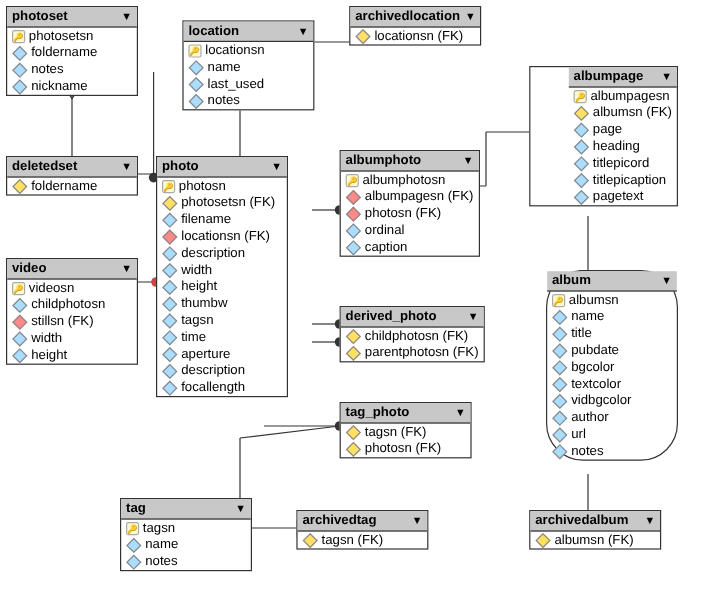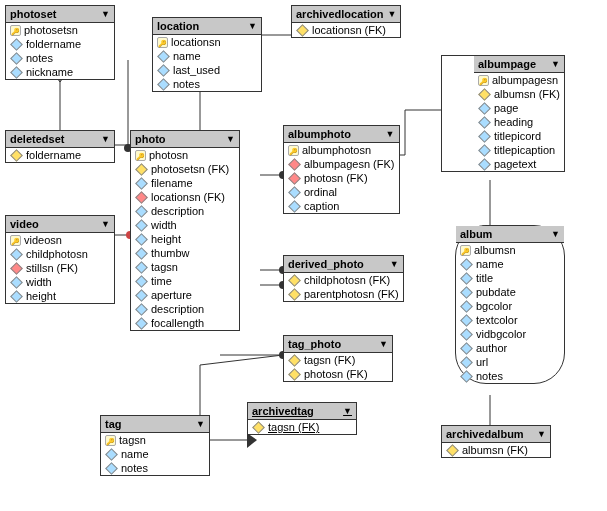--- a/index.html
+++ b/index.html
@@ -440,21 +440,21 @@
       </div>
       <div class="table-row">
         <span class="icon-diamond-blue"></span>
         <span>name</span>
       </div>
       <div class="table-row">
         <span class="icon-diamond-blue"></span>
         <span>notes</span>
       </div>
     </div>
-    <div class="table-box" style="left: 247px; top: 402px; text-decoration: underline;">
+    <div class="table-box" style="left: 247px; top: 425px;">
       <div class="table-header">
         <span>archivedtag</span>
         <span class="arrow">▼</span>
       </div>
       <div class="table-row">
         <span class="icon-diamond-yellow"></span>
         <span>tagsn (FK)</span>
       </div>
     </div>
     <div class="table-box" style="left: 441px; top: 425px;">

